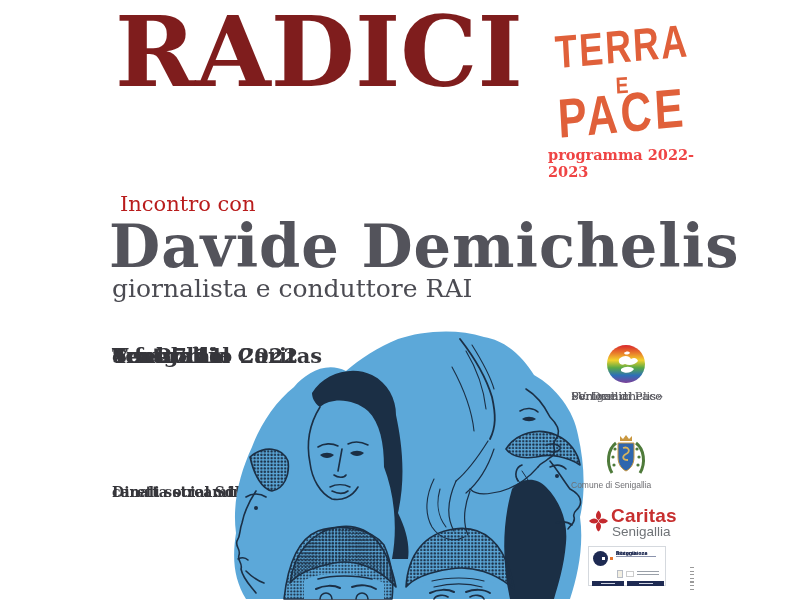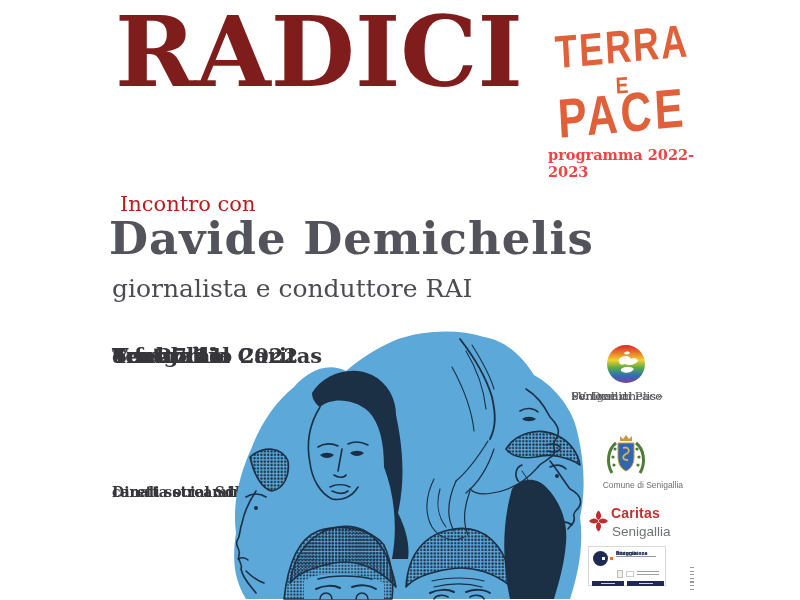--- a/index.html
+++ b/index.html
@@ -14,43 +14,43 @@
   .program{left:548px;top:26px;width:148px;height:142px;}
   .brush{width:100%;text-align:center;font-family:"Liberation Sans",sans-serif;font-weight:900;
          color:#E0603A;transform-origin:center;}
   .brush.w1{top:0;font-size:36px;letter-spacing:2px;transform:scaleY(1.28) rotate(-4deg);}
   .brush.w2{top:49px;font-size:19px;transform:scaleY(1.2) rotate(-3deg);}
   .brush.w3{top:63px;font-size:43px;letter-spacing:3px;transform:scaleY(1.28) rotate(-4deg);}
   .season{top:120px;width:100%;text-align:left;font-size:14.5px;font-weight:700;color:#ef4444;}
 
   
   .intro{left:120px;top:192px;font-size:21px;color:#b91c1c;}
-  .speaker-name{left:109px;top:212px;font-size:45px;font-weight:700;color:#53535B;letter-spacing:1px;}
+  .speaker-name{left:109px;top:212px;font-size:59px;font-weight:700;color:#53535B;letter-spacing:1px;}
   .role{left:112px;top:274px;font-size:25px;color:#4B4B52;}
 
   
   .event{left:112px;top:344px;font-size:21px;font-weight:700;color:#36363B;line-height:23px;width:220px;}
   .event div{position:static;}
   .streaming{left:112px;top:484px;font-size:14px;font-weight:700;color:#36363B;line-height:17px;width:220px;}
   .streaming div{position:static;}
 
   
   .illus{left:226px;top:331px;width:364px;height:269px;}
 
   
   .scuola-logo{left:607px;top:345px;width:38px;height:38px;}
   .scuola-text{left:571px;top:390px;width:112px;text-align:center;font-size:11.5px;
                color:#55555C;line-height:13.5px;}
   .scuola-text div{position:static;}
   .comune-logo{left:604px;top:433px;width:44px;height:46px;}
-  .comune-label{left:571px;top:480px;width:112px;text-align:right;font-size:8.5px;color:#6E6E72;
+  .comune-label{left:571px;top:480px;width:112px;text-align:left;font-size:8.5px;color:#6E6E72;
                 font-family:"Liberation Sans",sans-serif;}
   .caritas{left:588px;top:505px;width:90px;height:36px;}
   .caritas-icon{left:0;top:2px;width:21px;height:30px;}
-  .caritas-name{left:23px;top:0;font-size:14px;font-weight:700;color:#C72F2F;
+  .caritas-name{left:23px;top:0;font-size:19px;font-weight:700;color:#C72F2F;
                 font-family:"Liberation Sans",sans-serif;letter-spacing:.2px;}
   .caritas-city{left:24px;top:19px;font-size:13.5px;color:#6F7377;font-family:"Liberation Sans",sans-serif;}
 
   
   .sai{left:588px;top:546px;width:78px;height:40px;background:#fff;border:1px solid #d5d9de;}
   .sai-circle{left:4px;top:4px;width:15px;height:15px;border-radius:50%;background:#1E2A52;}
   .sai-notch{left:13px;top:9.5px;width:3px;height:3px;background:#fff;}
   .sai-dot{left:21px;top:10px;width:3px;height:3px;background:#E8742C;}
   .sai-words{left:27px;top:3px;width:48px;font-family:"Liberation Sans",sans-serif;
              font-weight:700;font-size:5px;line-height:6px;color:#1E2A52;letter-spacing:.2px;}

